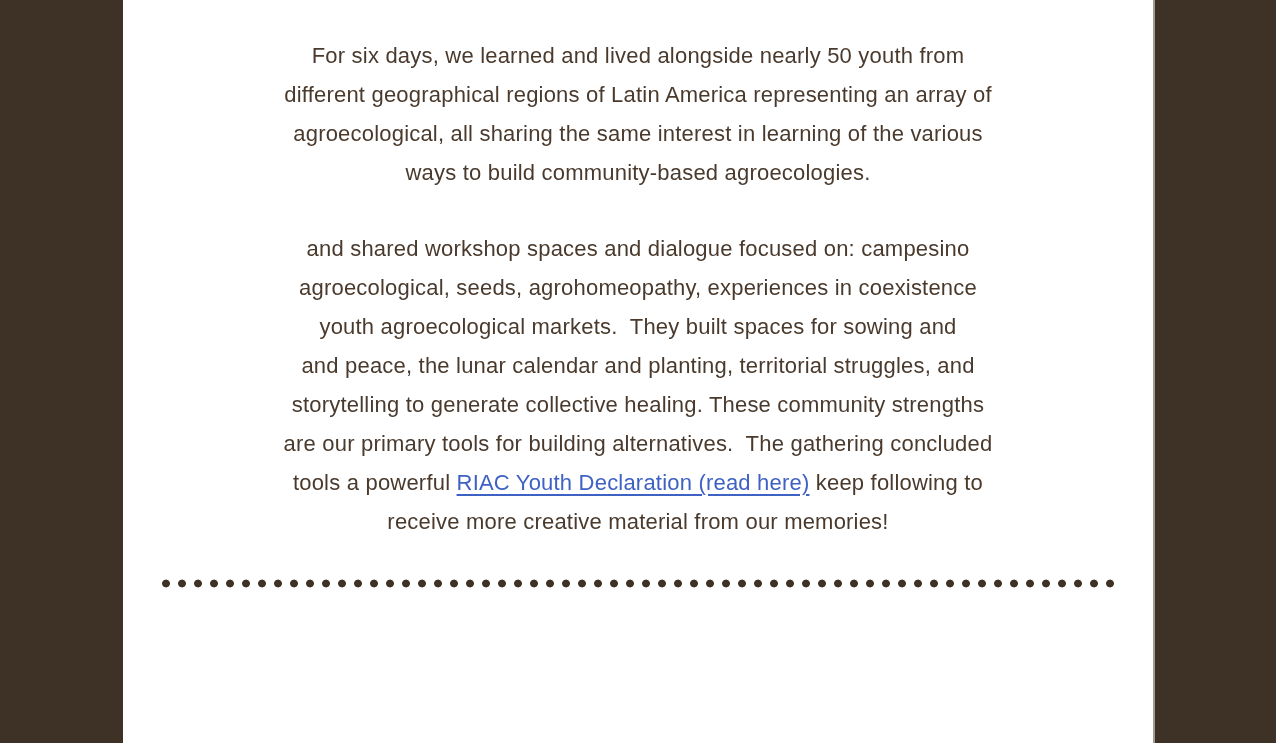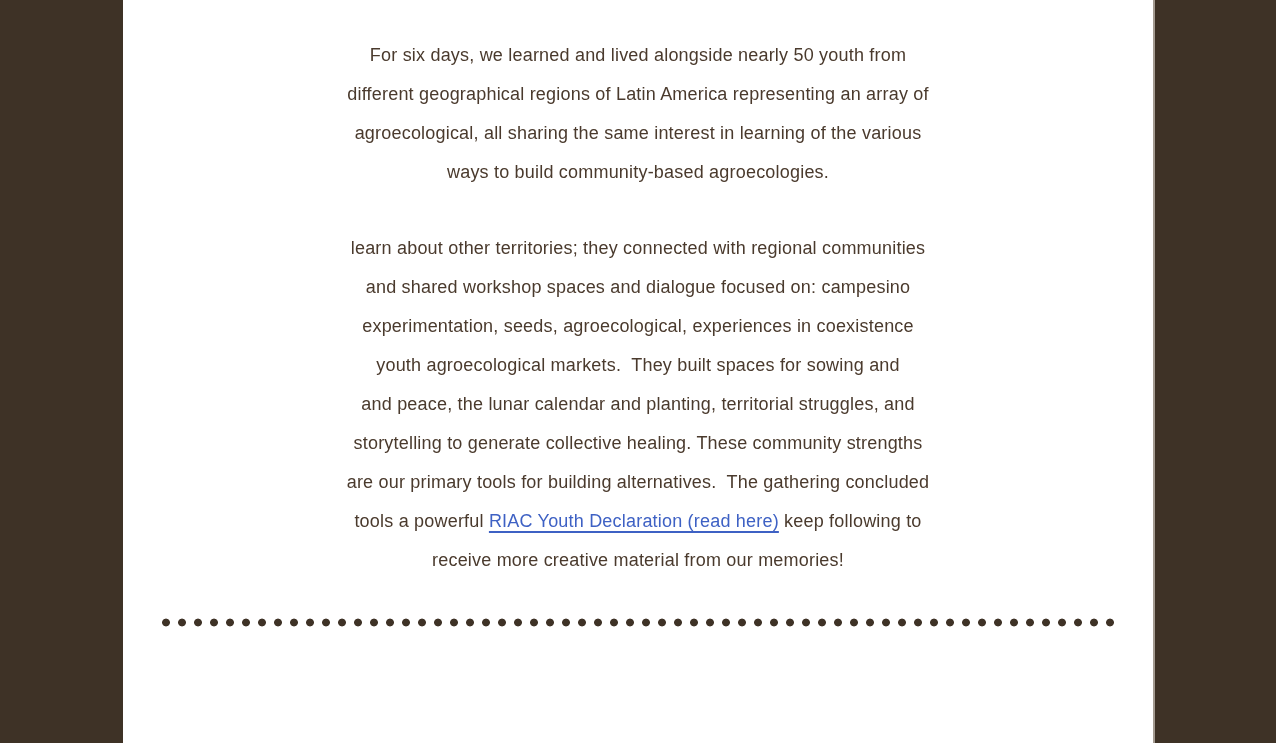--- a/index.html
+++ b/index.html
@@ -37,21 +37,21 @@
     box-shadow: inset 2px 0 0 var(--band-edge);
   }
   .content {
     position: absolute;
     left: 123px;
     top: 0;
     width: 1030px;
     height: 100%;
     padding-top: 36px;
     color: var(--text);
-    font-size: 18px;
+    font-size: 22px;
     line-height: 39px;
     letter-spacing: 0.2px;
     text-align: center;
   }
   .para {
     width: 900px;
     margin: 0 auto 37px auto;
   }
   .line {
     display: block;
@@ -84,23 +84,22 @@
   <div class="content">
 
     <div class="para">
       <span class="line">For six days, we learned and lived alongside nearly 50 youth from</span>
       <span class="line">different geographical regions of Latin America representing an array of</span>
       <span class="line">agroecological, all sharing the same interest in learning of the various</span>
       <span class="line">ways to build community-based agroecologies.</span>
     </div>
 
     <div class="para">
-      <span class="line">learn about other territories; they connected with regional communities</span>
       <span class="line">and shared workshop spaces and dialogue focused on: campesino</span>
-      <span class="line">experimentation, seeds, agroecological, experiences in coexistence</span>
+      <span class="line">agroecological, seeds, agrohomeopathy, experiences in coexistence</span>
       <span class="line">youth agroecological markets.  They built spaces for sowing and</span>
       <span class="line">and peace, the lunar calendar and planting, territorial struggles, and</span>
       <span class="line">storytelling to generate collective healing. These community strengths</span>
       <span class="line">are our primary tools for building alternatives.  The gathering concluded</span>
       <span class="line"><span>tools a powerful </span><a href="#" class="inline-link">RIAC Youth Declaration (read here)</a><span> keep following to</span></span>
       <span class="line">receive more creative material from our memories!</span>
     </div>
 
     <div class="dots"></div>
 

